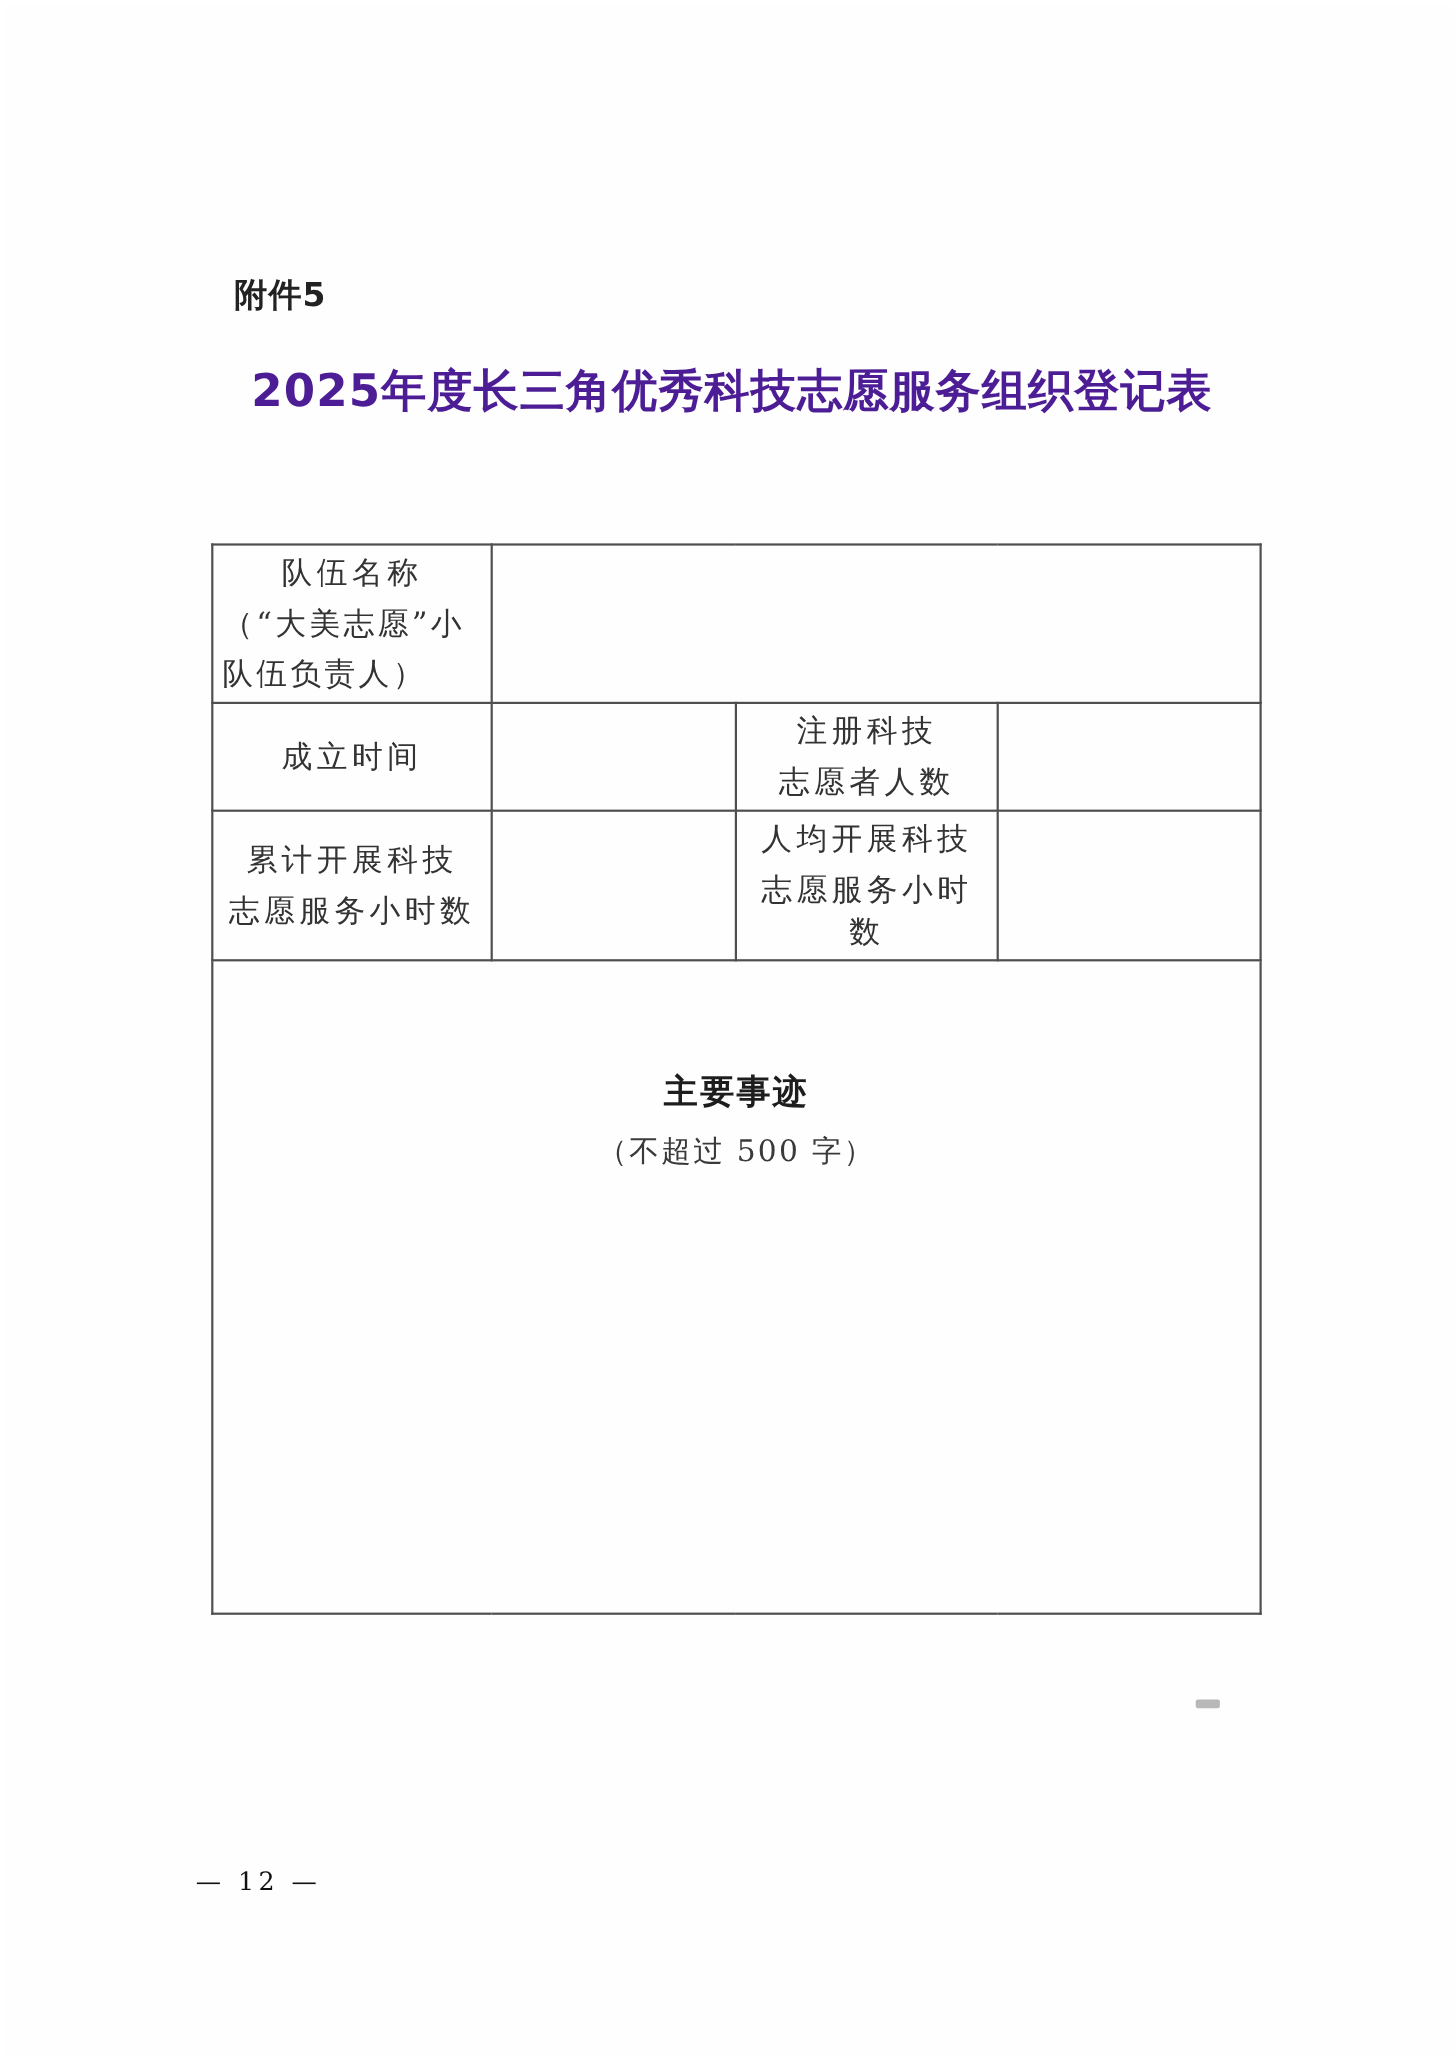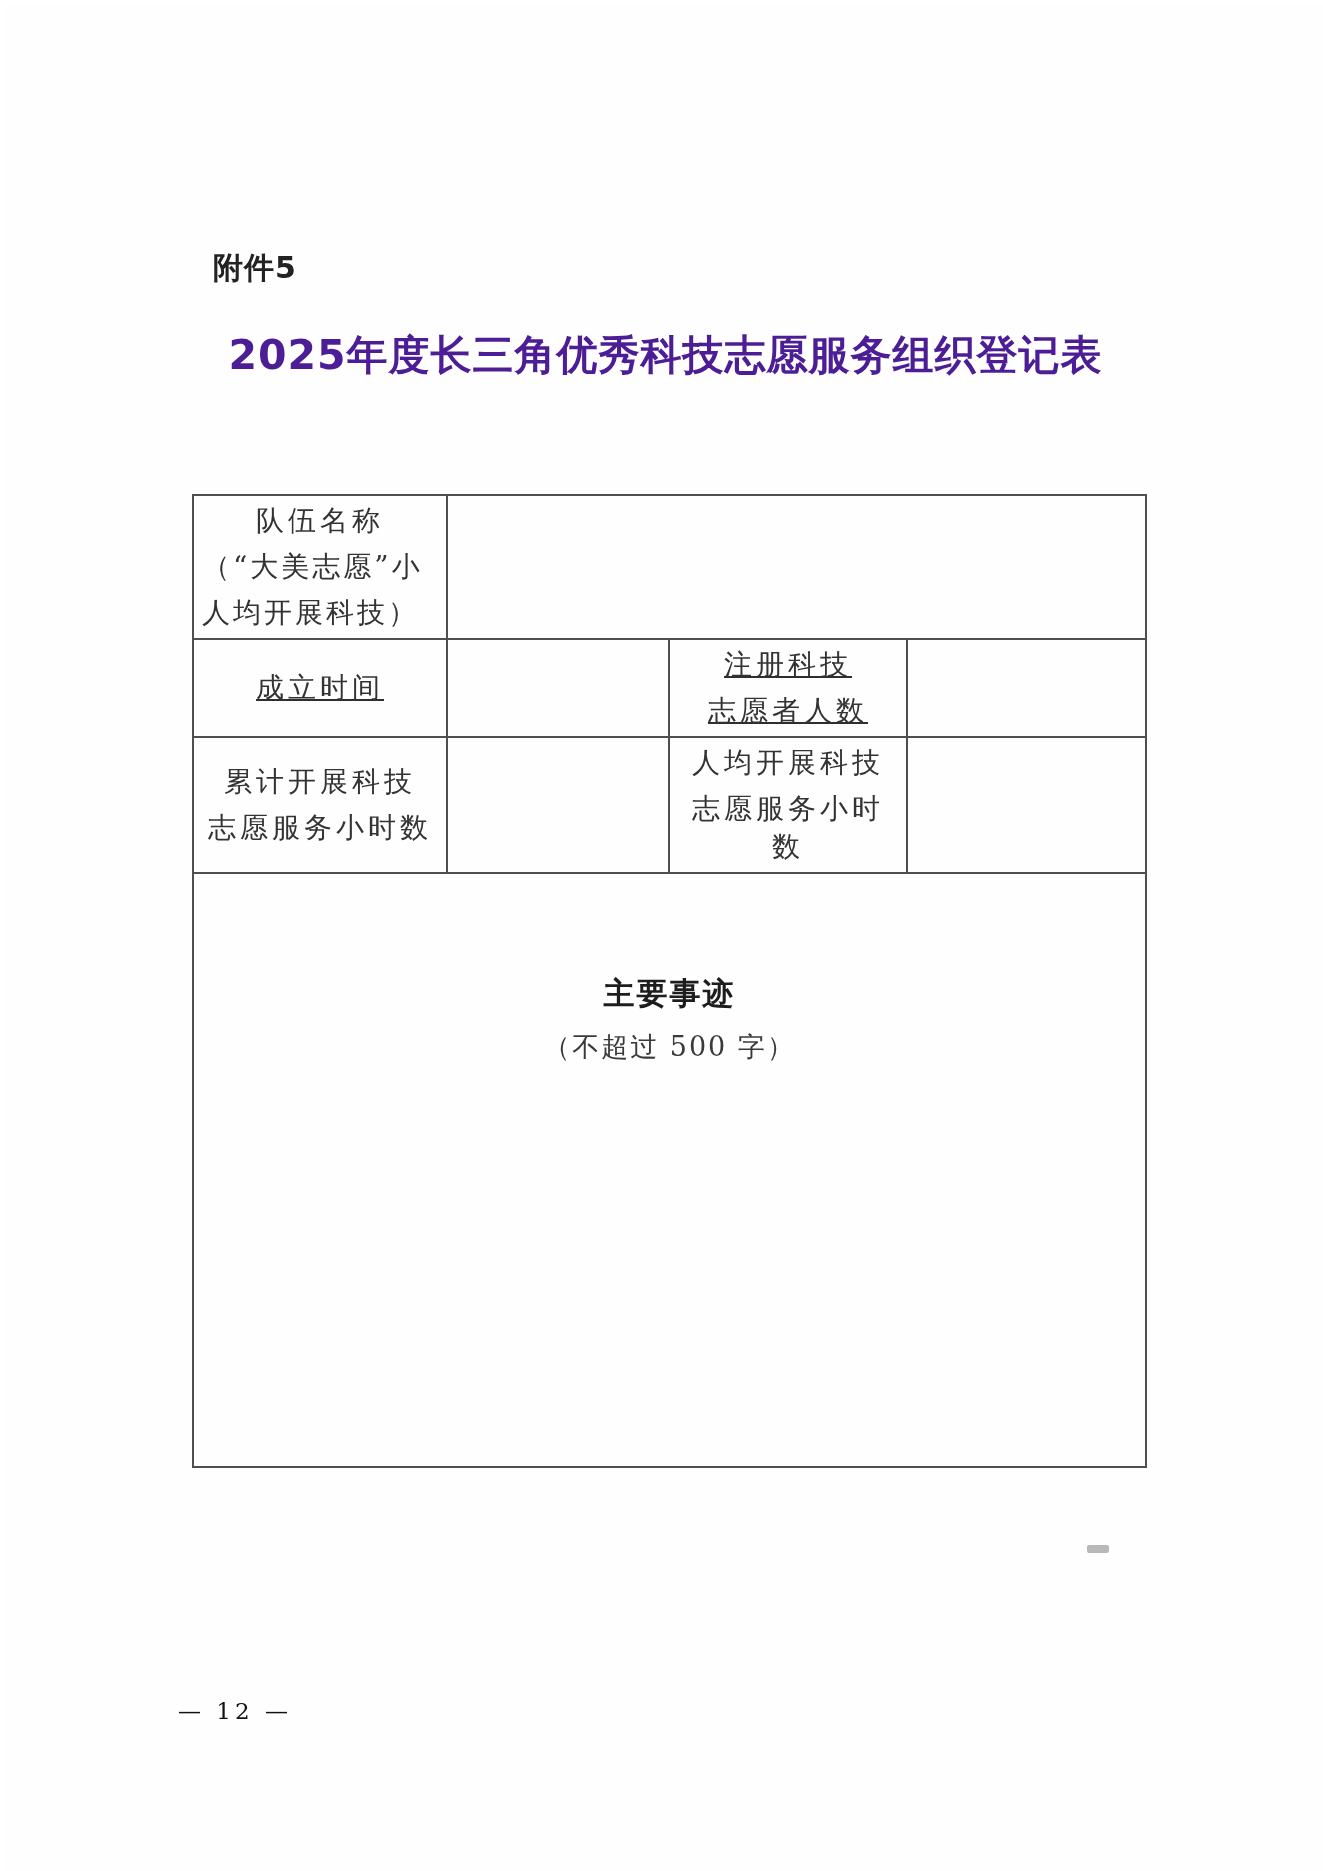--- a/index.html
+++ b/index.html
@@ -46,21 +46,21 @@
     border: 2px solid #4f4f4f;
     font-size: 28px;
     color: #333;
     vertical-align: middle;
     text-align: center;
     letter-spacing: 4px;
     line-height: 38px;
     padding: 2px 4px;
   }
   tr.r1 { height: 123px; }
-  tr.r2 { height: 82px; text-decoration: underline; }
+  tr.r2 { height: 82px; }
   tr.r3 { height: 80px; }
   tr.r4 { height: 61px; }
   tr.r5 { height: 65px; }
   tr.r6 { height: 594px; }
   tr.r7 { height: 220px; }
   td.teamname { line-height: 40px; padding: 2px 6px; }
   td.teamname .tn-line1 { text-align: center; }
   td.teamname .tn-line2, td.teamname .tn-line3 { text-align: left; letter-spacing: 3px; }
   td.deeds {
     vertical-align: top;
@@ -130,21 +130,21 @@
       <col style="width:222px">
       <col style="width:238px">
       <col style="width:239px">
     </colgroup>
 
     <tbody>
         <tr class="r1">
       <td class="teamname">
         <div class="tn-line1">队伍名称</div>
         <div class="tn-line2">（“大美志愿”小</div>
-        <div class="tn-line3">人均开展科技）</div>
+        <div class="tn-line3">队伍负责人）</div>
       </td>
       <td colspan="3"></td>
     </tr>
 
     <tr class="r2">
       <td>成立时间</td>
       <td></td>
       <td>
         <div>注册科技</div>
         <div>志愿者人数</div>

